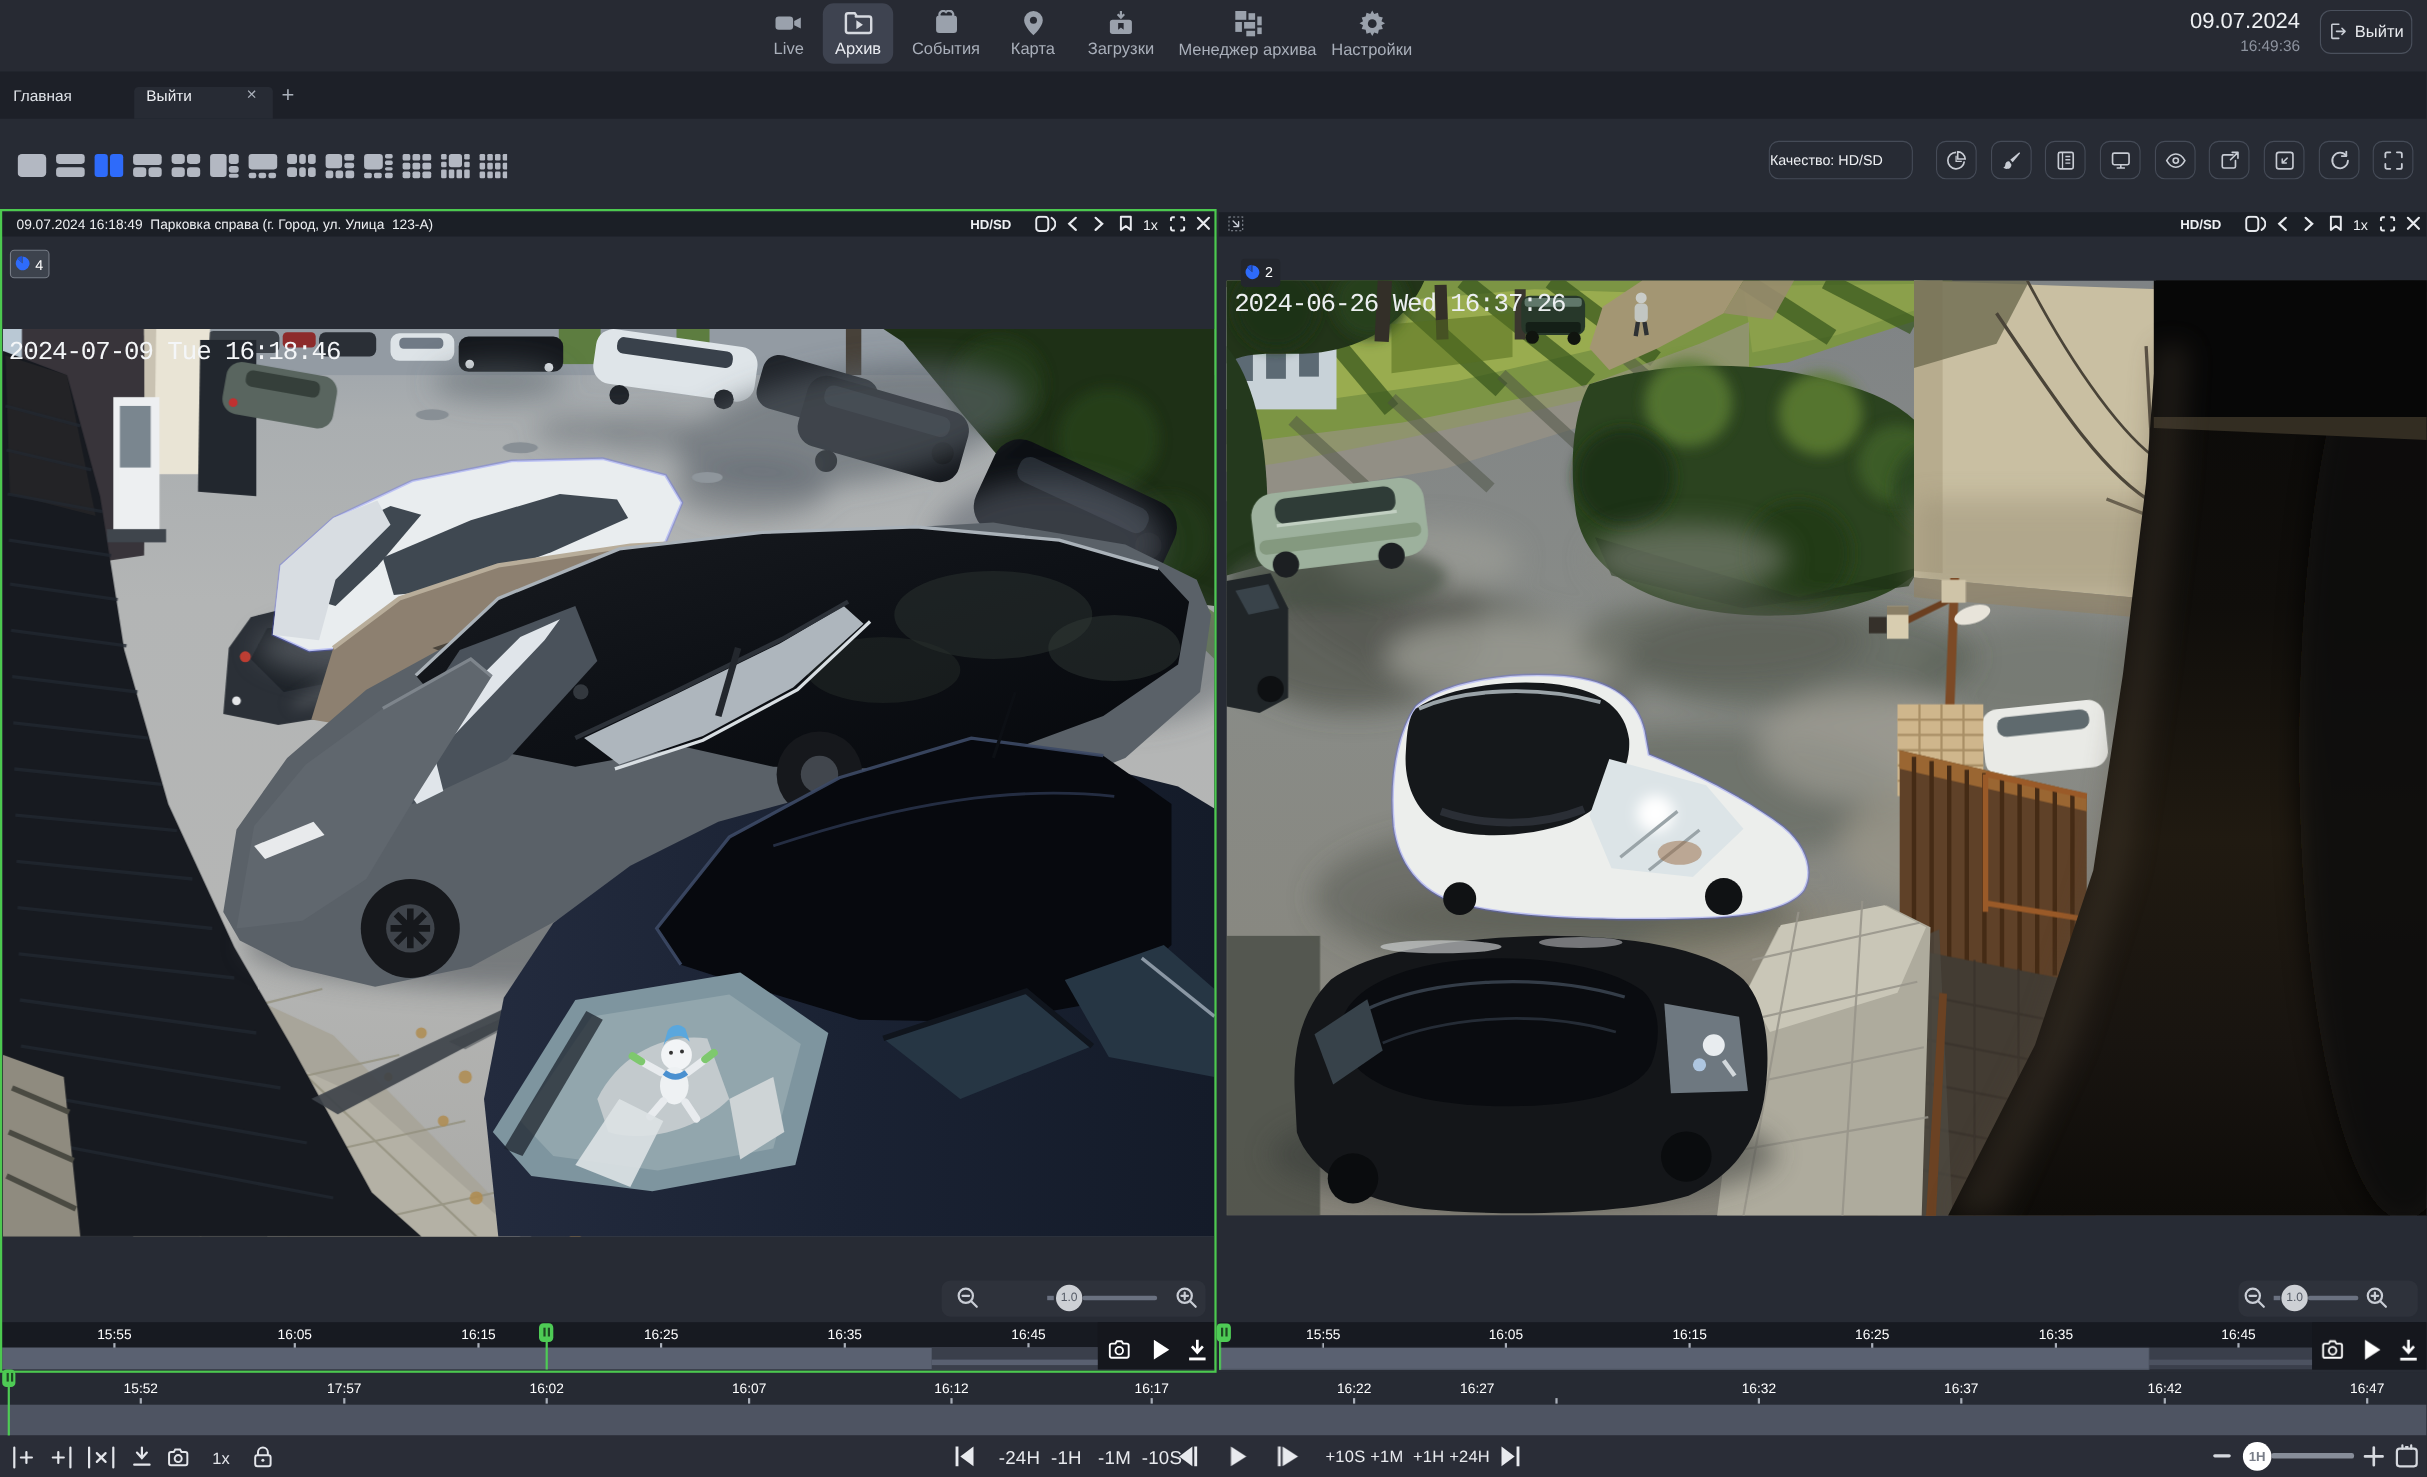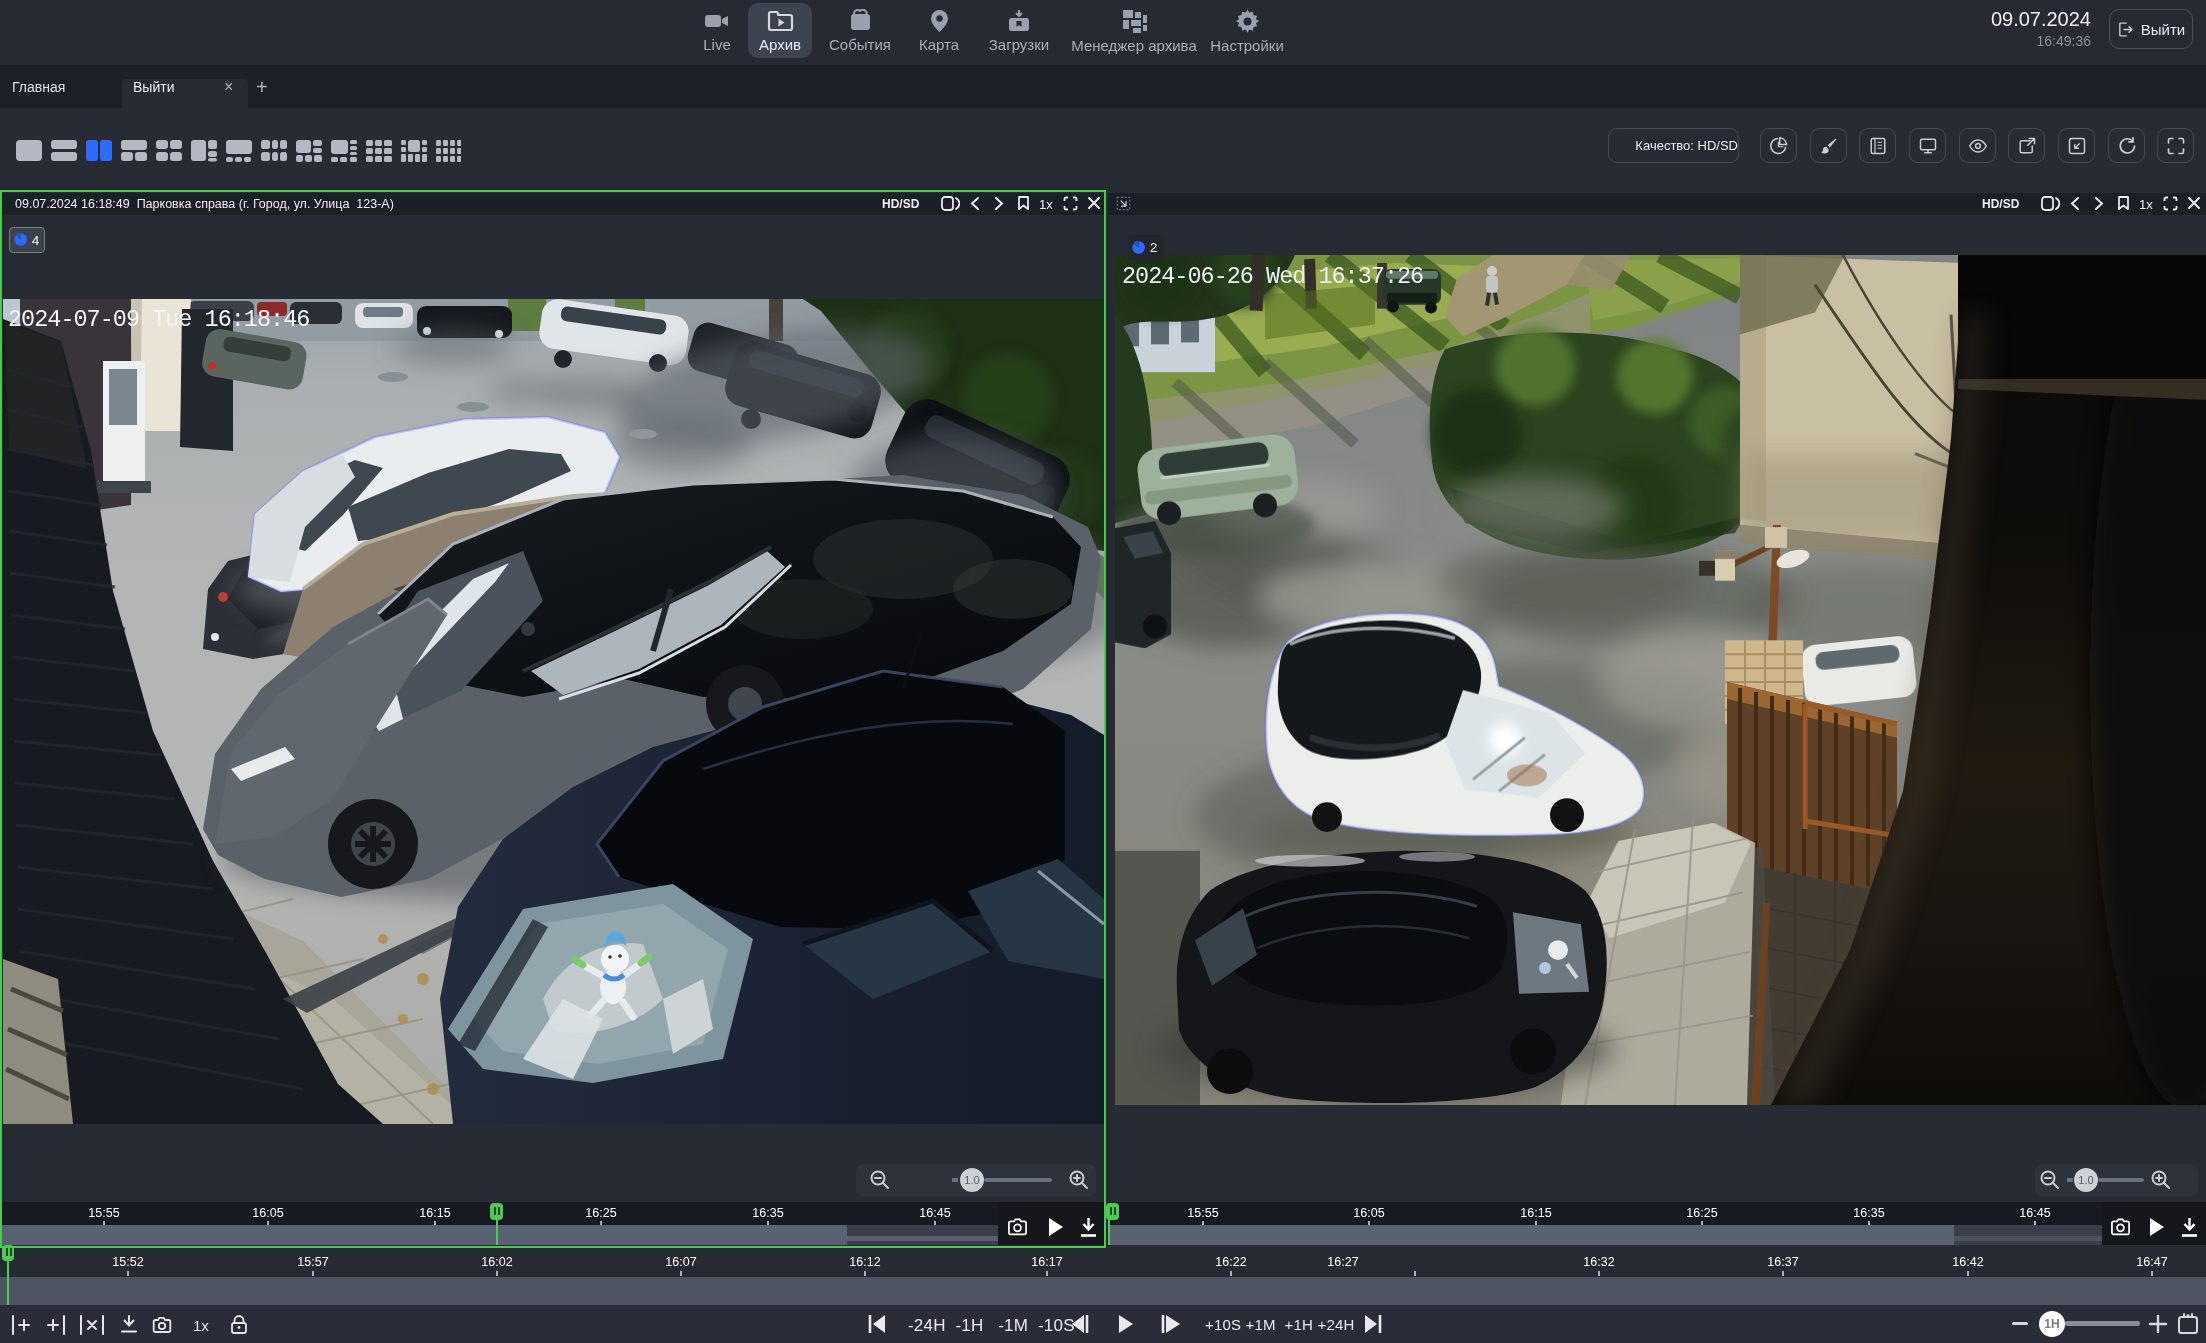--- a/index.html
+++ b/index.html
@@ -173,21 +173,21 @@
           <rect x="7" y="9" width="5" height="6" rx="1.2"></rect>
           <rect x="14" y="9" width="5" height="6" rx="1.2"></rect>
           <rect x="21" y="9" width="5" height="6" rx="1.2"></rect>
           <rect x="0" y="17" width="5" height="6" rx="1.2"></rect>
           <rect x="7" y="17" width="5" height="6" rx="1.2"></rect>
           <rect x="14" y="17" width="5" height="6" rx="1.2"></rect>
           <rect x="21" y="17" width="5" height="6" rx="1.2"></rect>
         </g>
     </g>
   </svg>
-  <div class="ab" style="left:1608px;top:20px;width:131px;height:35px;border:1px solid #454b57;border-radius:9px;color:#eceef1;font-size:13px;line-height:34px;text-align:right;box-sizing:border-box">Качество: HD/SD</div>
+  <div class="ab" style="left:1608px;top:20px;width:131px;height:35px;border:1px solid #454b57;border-radius:9px;color:#eceef1;font-size:13px;line-height:34px;text-align:left;box-sizing:border-box">Качество: HD/SD</div>
   <div class="icbtn" style="left:1760px;top:20px">
       <svg width="18" height="18" viewBox="0 0 24 24">
         <path d="M11 2 A10 10 0 1 0 21 13" fill="none" stroke="#c8ccd4" stroke-width="2"></path>
         <path d="M13 1 a10 10 0 0 1 9 9 h-9 z" fill="none" stroke="#c8ccd4" stroke-width="2"></path>
         <path d="M11 6 v7 h7" fill="none" stroke="#c8ccd4" stroke-width="1.5"></path>
       </svg>
     </div>
   <div class="icbtn" style="left:1810px;top:20px">
       <svg width="18" height="18" viewBox="0 0 24 24">
         <path d="M21 2 L10 11 l3 3 9 -11 z" fill="#c8ccd4"></path>
@@ -837,21 +837,21 @@
       </svg>
     <div class="ab" style="left:0;top:16px;width:2px;height:27px;background:#4ecb55"></div>
     <div class="ab" style="left:-2px;top:1px;width:13px;height:17px;background:#4ecb55;border-radius:4px"></div>
     <div class="ab" style="left:1.5px;top:5px;width:2px;height:8px;background:#1d4a22"></div>
     <div class="ab" style="left:5.5px;top:5px;width:2px;height:8px;background:#1d4a22"></div>
   </div>
 </div>
 
 <div class="ab" style="left:0;top:1248px;width:2206px;height:57px;background:#262a33">
   <div class="tlbl" style="left:128px;top:7px">15:52</div>
-  <div class="tlbl" style="left:313px;top:7px">15:57</div>
+  <div class="tlbl" style="left:313px;top:7px">17:57</div>
   <div class="tlbl" style="left:497px;top:7px">16:02</div>
   <div class="tlbl" style="left:681px;top:7px">16:07</div>
   <div class="tlbl" style="left:865px;top:7px">16:12</div>
   <div class="tlbl" style="left:1047px;top:7px">16:17</div>
   <div class="tlbl" style="left:1231px;top:7px">16:22</div>
   <div class="tlbl" style="left:1343px;top:7px">16:27</div>
   <div class="tlbl" style="left:1599px;top:7px">16:32</div>
   <div class="tlbl" style="left:1783px;top:7px">16:37</div>
   <div class="tlbl" style="left:1968px;top:7px">16:42</div>
   <div class="tlbl" style="left:2152px;top:7px">16:47</div>

